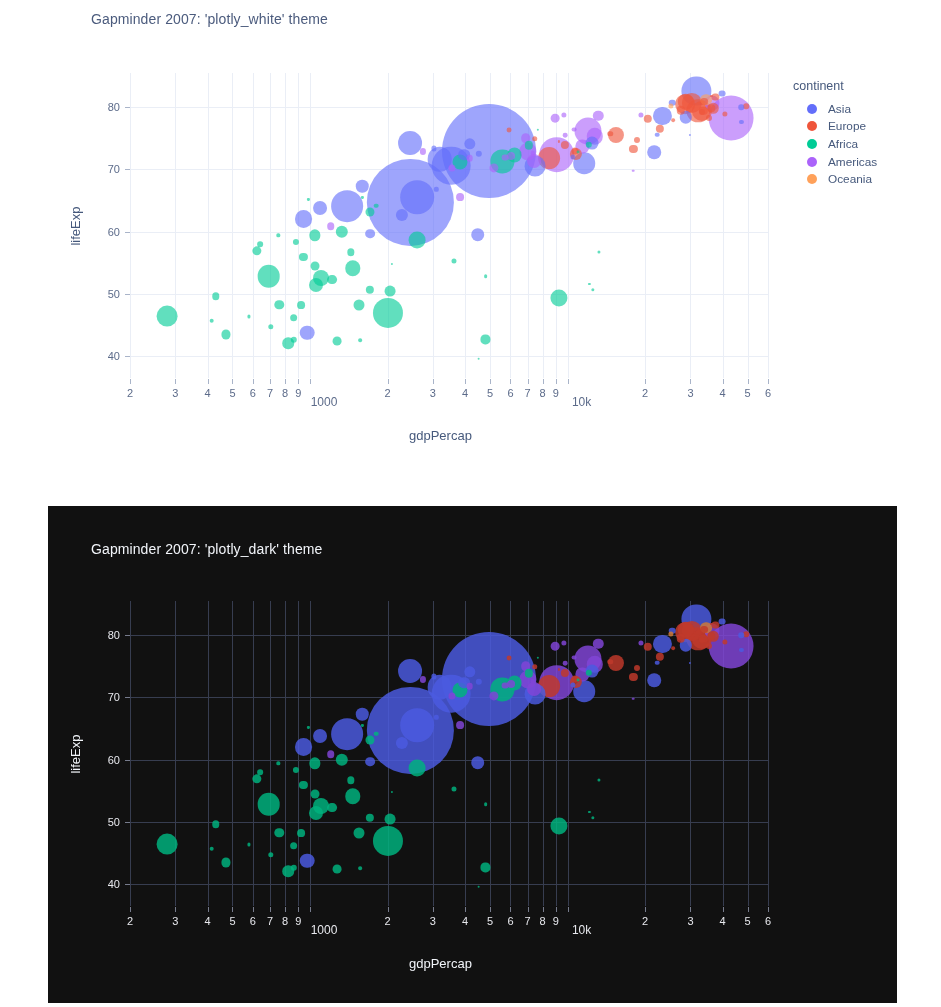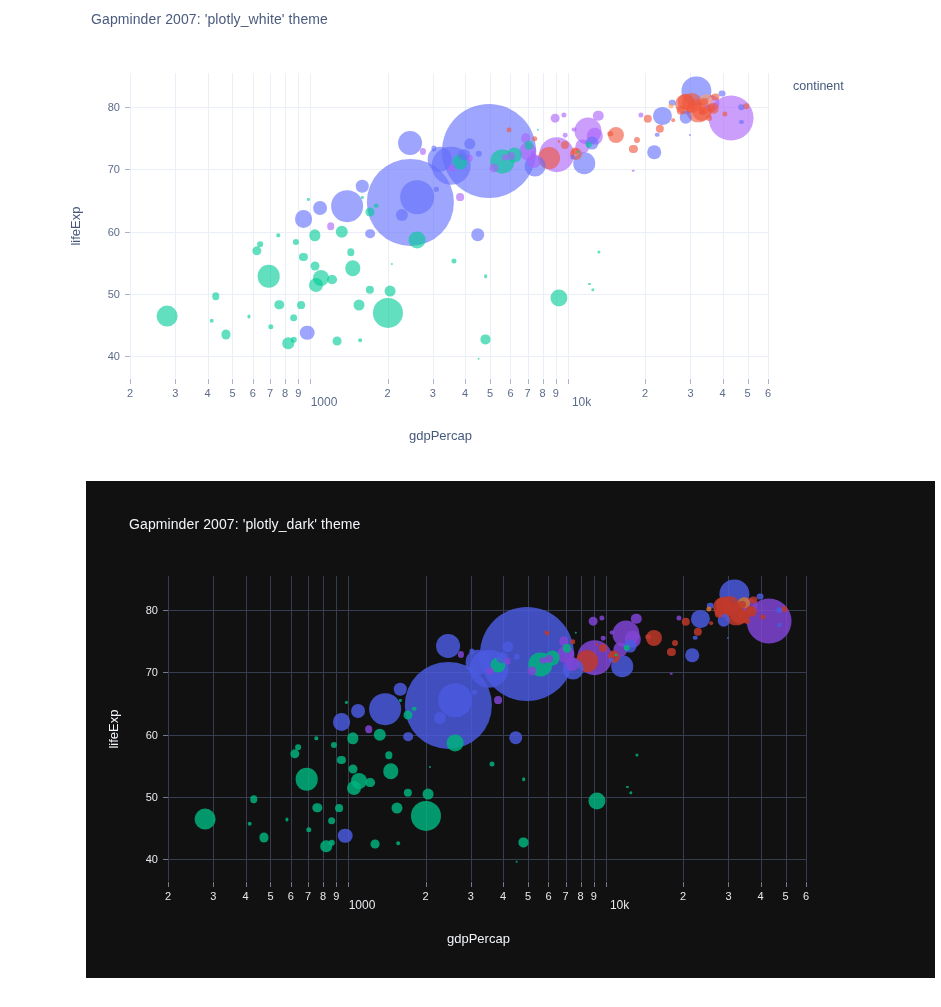--- a/index.html
+++ b/index.html
@@ -7,21 +7,21 @@
     margin: 0; padding: 0;
     width: 941px; height: 1007px;
     background: #ffffff;
     font-family: "Liberation Sans", sans-serif;
     overflow: hidden;
   }
   .page { position: relative; width: 941px; height: 1007px; }
 
   .figure { position: absolute; }
   .fig-light { left: 0; top: 0; width: 941px; height: 470px; background: #ffffff; }
-  .fig-dark  { left: 48px; top: 481px; width: 849px; height: 497px; background: #111111; margin-left: 38px; }
+  .fig-dark  { left: 48px; top: 506px; width: 849px; height: 497px; background: #111111; }
 
   .plot-title {
     position: absolute;
     font-size: 14px;
     letter-spacing: .1px;
     white-space: nowrap;
   }
   .fig-light .plot-title { left: 91px; top: 11px; color: #4b5b7d; }
   .fig-dark  .plot-title { left: 43px; top: 35px; color: #f2f5fa; }
 
@@ -252,20 +252,42 @@
         <div class="bubble" title="Montenegro" style="left: 428.91px; top: 68.4694px; width: 2.2px; height: 2.2px; background: rgb(239, 85, 59);"></div>
         <div class="bubble" title="Equatorial Guinea" style="left: 459.402px; top: 211.01px; width: 2.2px; height: 2.2px; background: rgb(0, 204, 150);"></div>
         <div class="bubble" title="Djibouti" style="left: 262.052px; top: 191.092px; width: 2.2px; height: 2.2px; background: rgb(0, 204, 150);"></div>
         <div class="bubble" title="Iceland" style="left: 581.422px; top: 23.0306px; width: 2.2px; height: 2.2px; background: rgb(239, 85, 59);"></div>
         <div class="bubble" title="Sao Tome and Principe" style="left: 232.457px; top: 124.49px; width: 2.2px; height: 2.2px; background: rgb(0, 204, 150);"></div>
       </div>
     <div class="axis-title axis-title-x" style="left: 409px; top: 428px;">gdpPercap</div>
     <div class="axis-title axis-title-y" style="left: 68px; top: 225.5px;">lifeExp</div>
     <div class="legend">
       <div class="legend-title">continent</div>
+      <div class="legend-items">
+          <div class="legend-item">
+            <span class="legend-dot" style="background: rgb(99, 110, 250);"></span>
+            <span class="legend-label">Asia</span>
+          </div>
+          <div class="legend-item">
+            <span class="legend-dot" style="background: rgb(239, 85, 59);"></span>
+            <span class="legend-label">Europe</span>
+          </div>
+          <div class="legend-item">
+            <span class="legend-dot" style="background: rgb(0, 204, 150);"></span>
+            <span class="legend-label">Africa</span>
+          </div>
+          <div class="legend-item">
+            <span class="legend-dot" style="background: rgb(171, 99, 250);"></span>
+            <span class="legend-label">Americas</span>
+          </div>
+          <div class="legend-item">
+            <span class="legend-dot" style="background: rgb(255, 161, 90);"></span>
+            <span class="legend-label">Oceania</span>
+          </div>
+        </div>
     </div>
   <div class="tick-mark" style="left: 125px; top: 356.214px; width: 5px; height: 1px;"></div>
       <div class="ytick-label" style="left: 88px; top: 356.214px; width: 32px;">40</div>
       <div class="tick-mark" style="left: 125px; top: 293.969px; width: 5px; height: 1px;"></div>
       <div class="ytick-label" style="left: 88px; top: 293.969px; width: 32px;">50</div>
       <div class="tick-mark" style="left: 125px; top: 231.724px; width: 5px; height: 1px;"></div>
       <div class="ytick-label" style="left: 88px; top: 231.724px; width: 32px;">60</div>
       <div class="tick-mark" style="left: 125px; top: 169.48px; width: 5px; height: 1px;"></div>
       <div class="ytick-label" style="left: 88px; top: 169.48px; width: 32px;">70</div>
       <div class="tick-mark" style="left: 125px; top: 107.235px; width: 5px; height: 1px;"></div>

